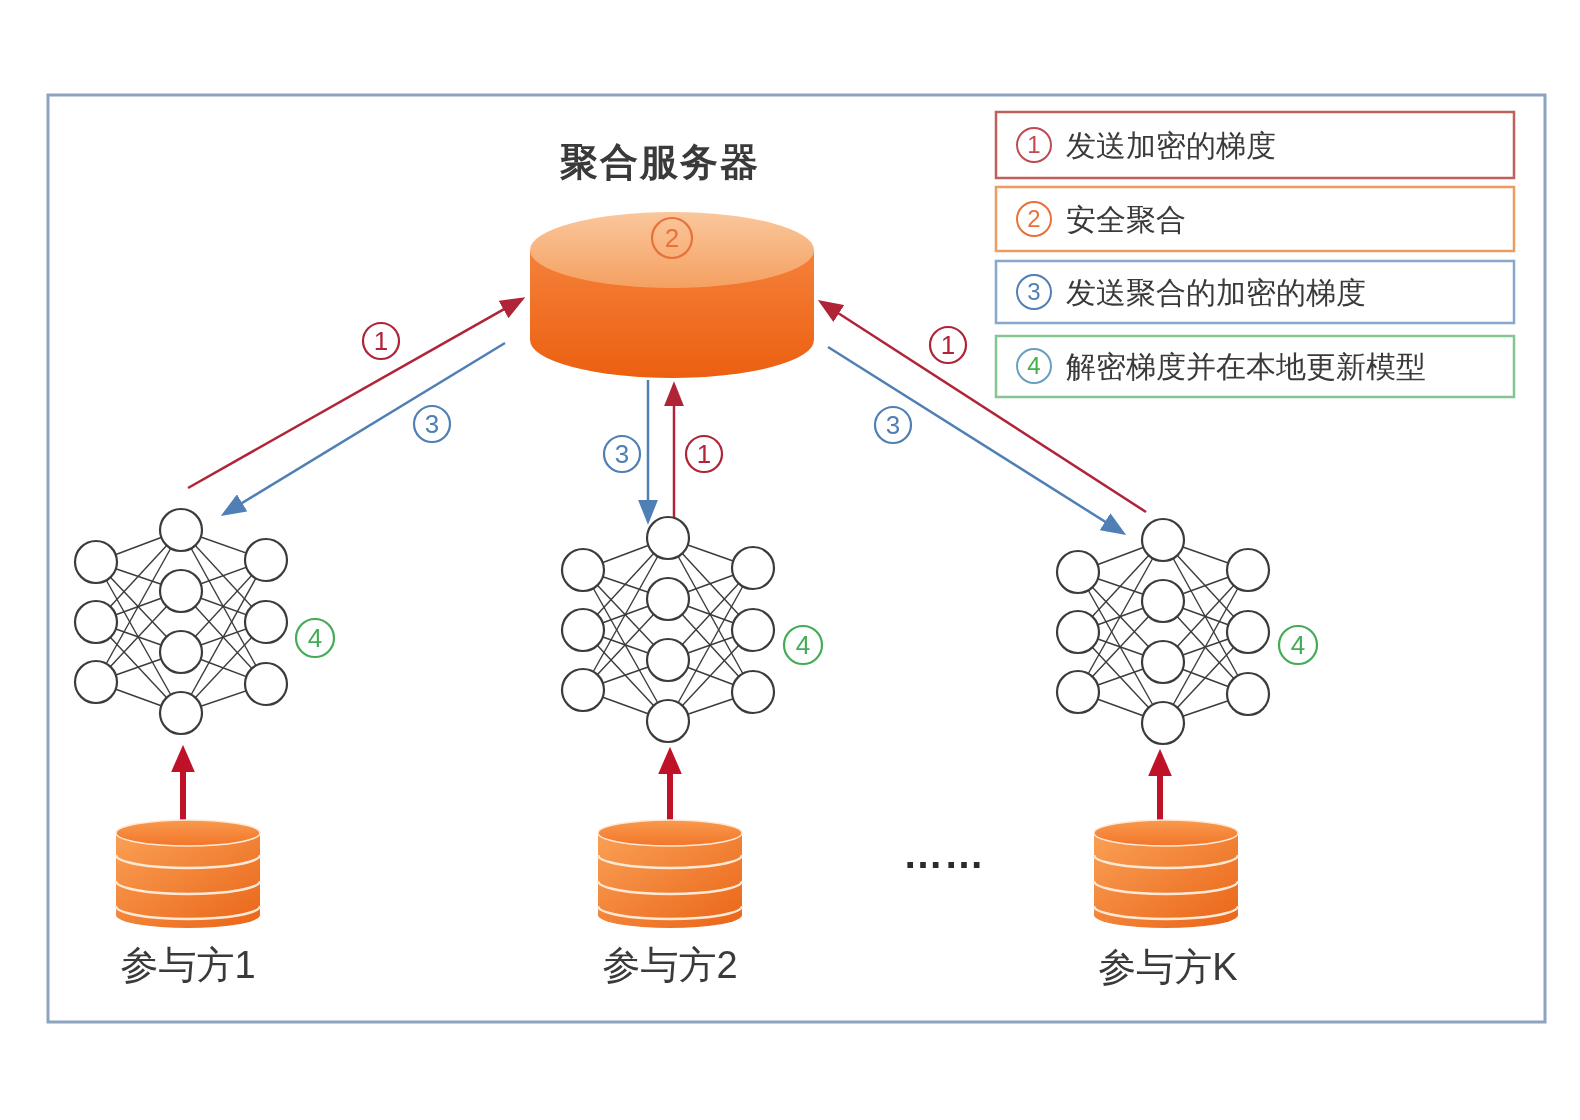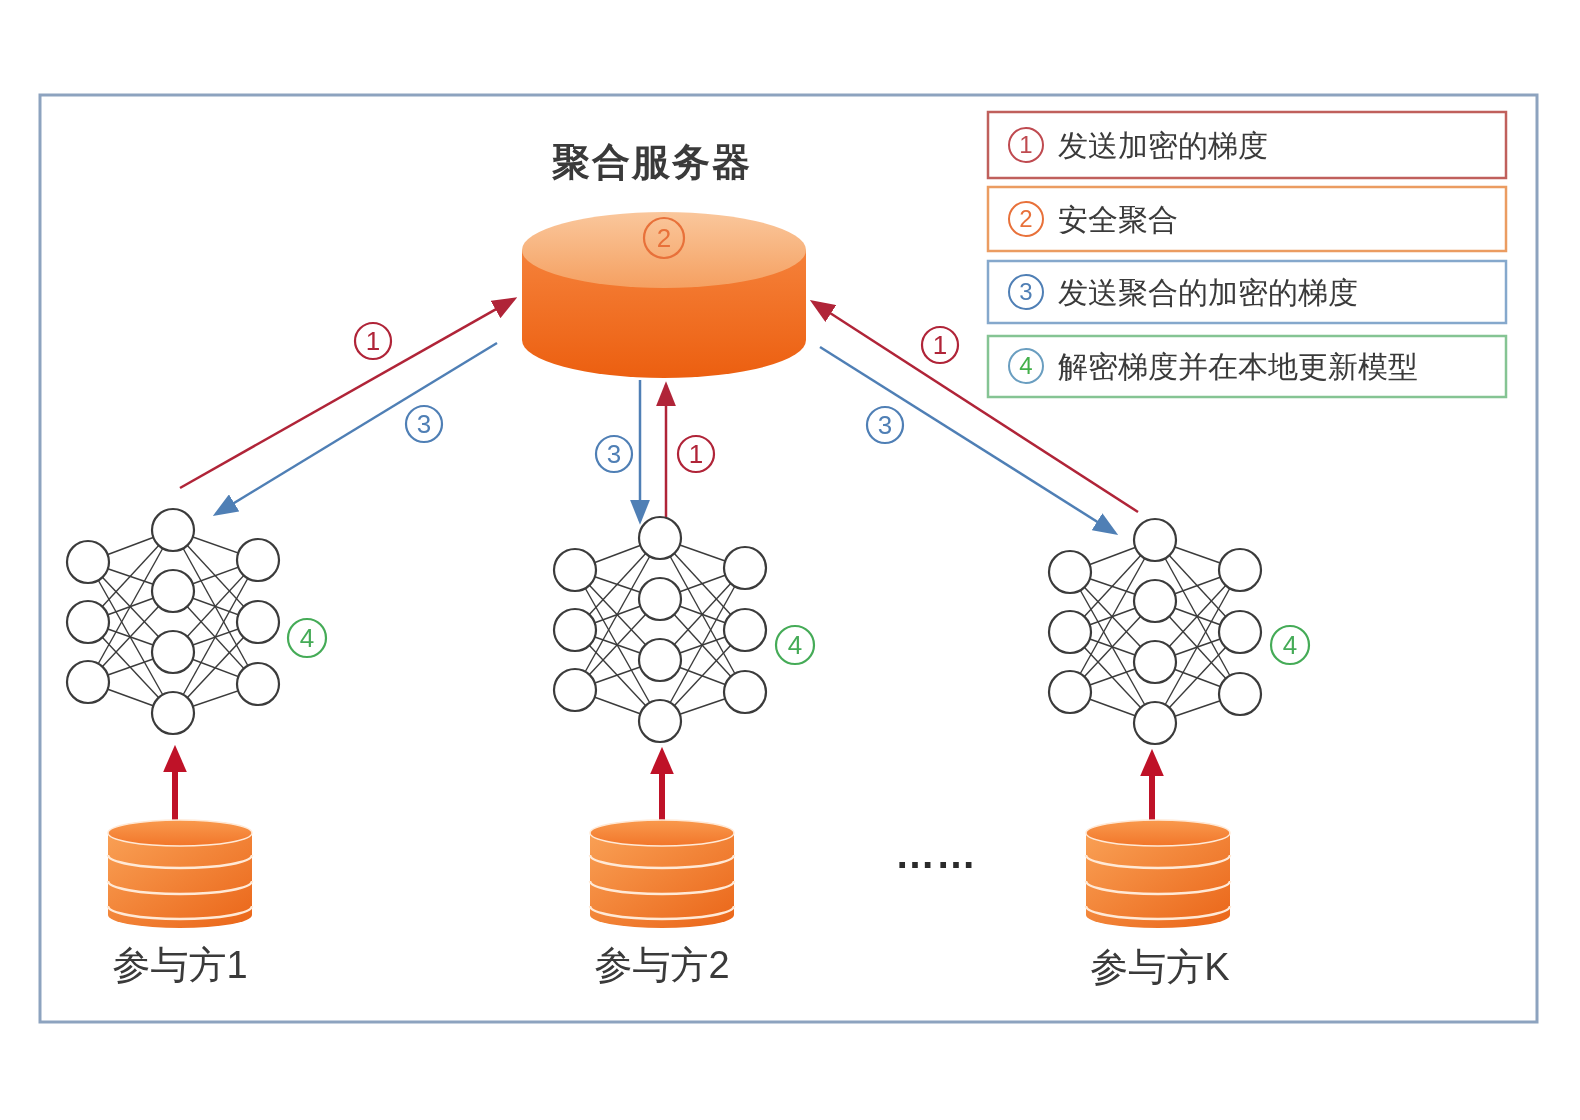--- a/index.html
+++ b/index.html
@@ -1,21 +1,21 @@
 <!DOCTYPE html>
 <html><head>
 <meta charset="utf-8">
 <style>
   html, body {
     margin: 0; padding: 0;
     width: 1580px; height: 1120px;
     background: #ffffff;
     font-family: "Liberation Sans", "DejaVu Sans", sans-serif;
   }
-  #canvas-wrap { position: absolute; top: 0; left: 0; width: 1407px; height: 1120px; }
+  #canvas-wrap { position: absolute; top: 0; left: 8px; width: 1407px; height: 1120px; }
   svg { display: block; }
   text { user-select: none; }
 </style>
 </head>
 <body>
 
 <div id="canvas-wrap">
 <svg width="1580" height="1120" viewBox="0 0 1580 1120" xmlns="http://www.w3.org/2000/svg">
   <defs>
     <linearGradient id="serverBody" x1="0" y1="0" x2="0" y2="1">

